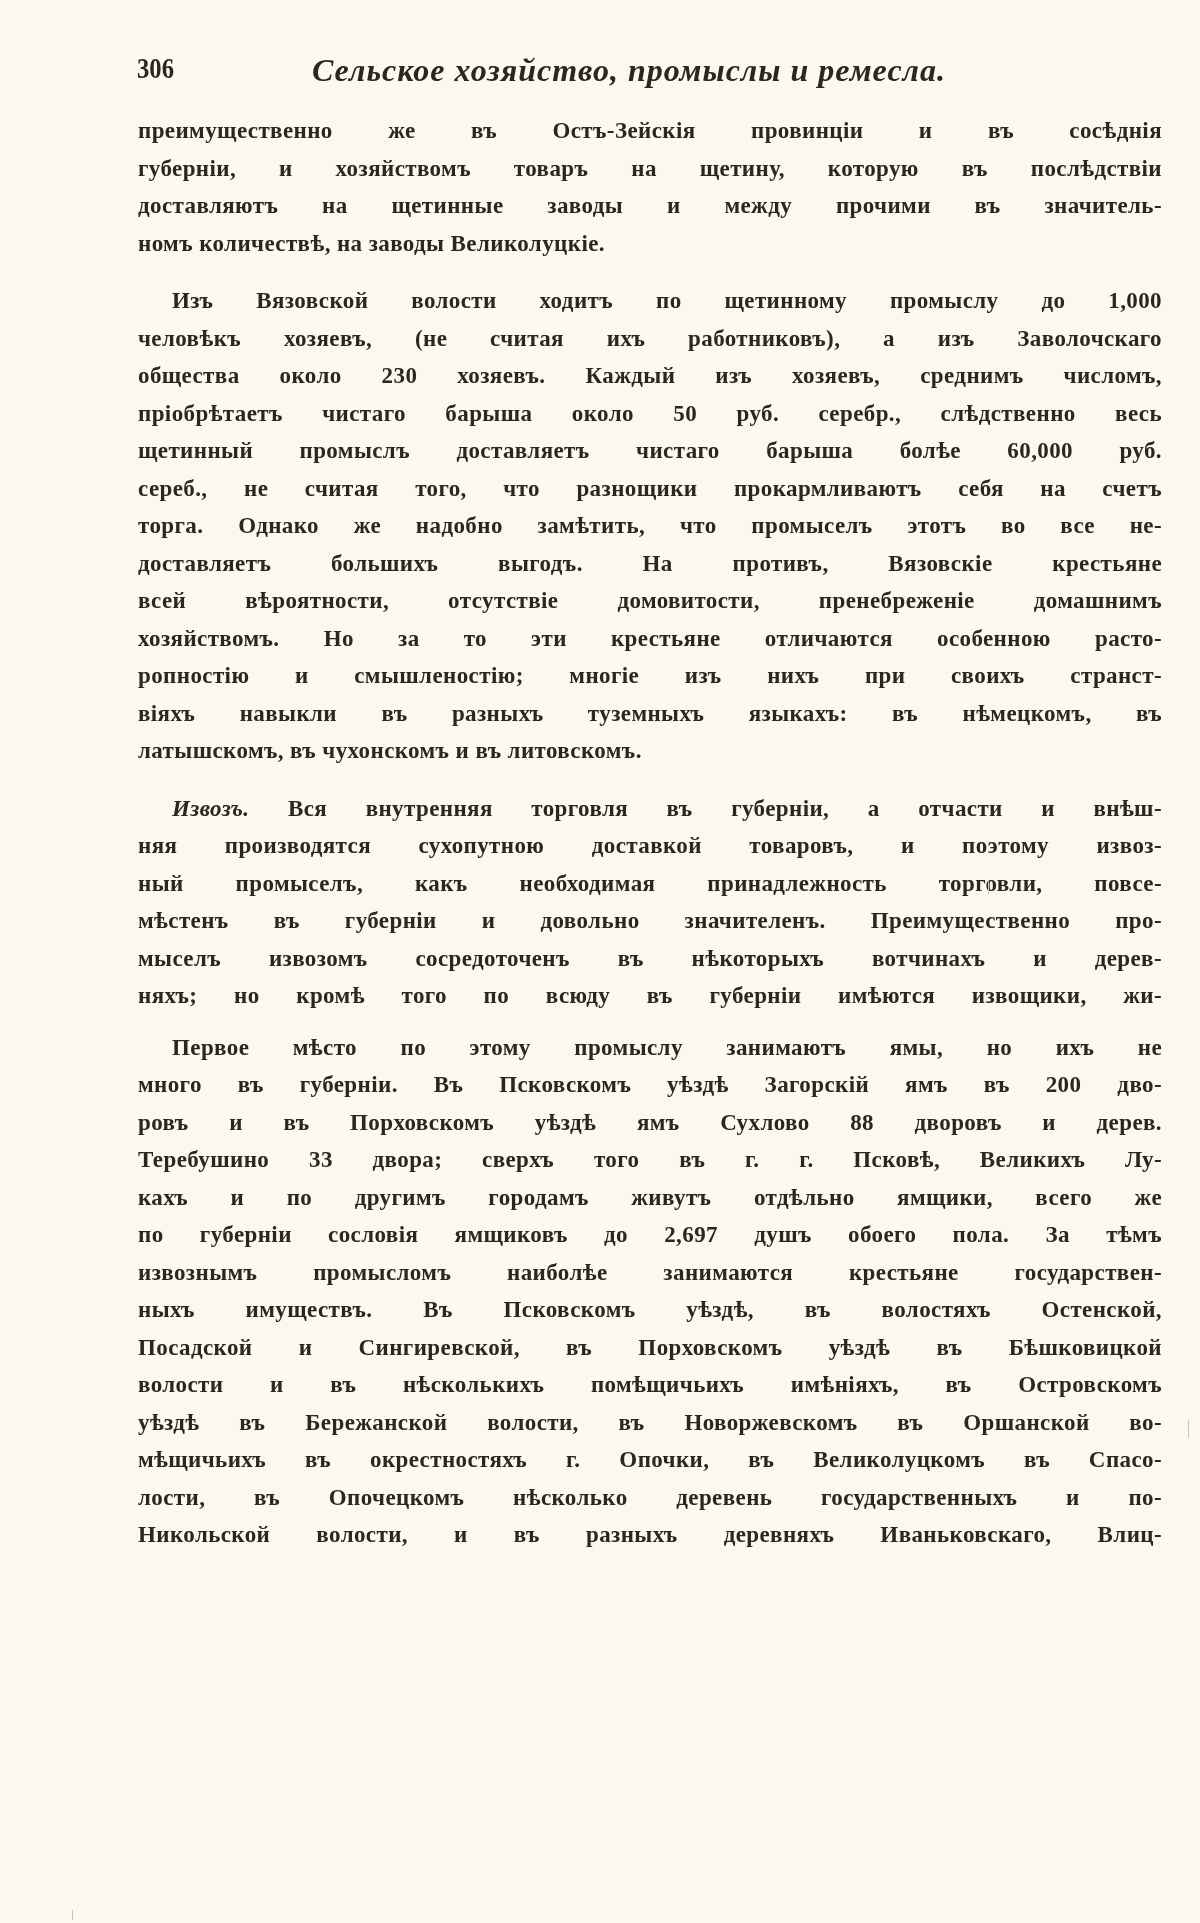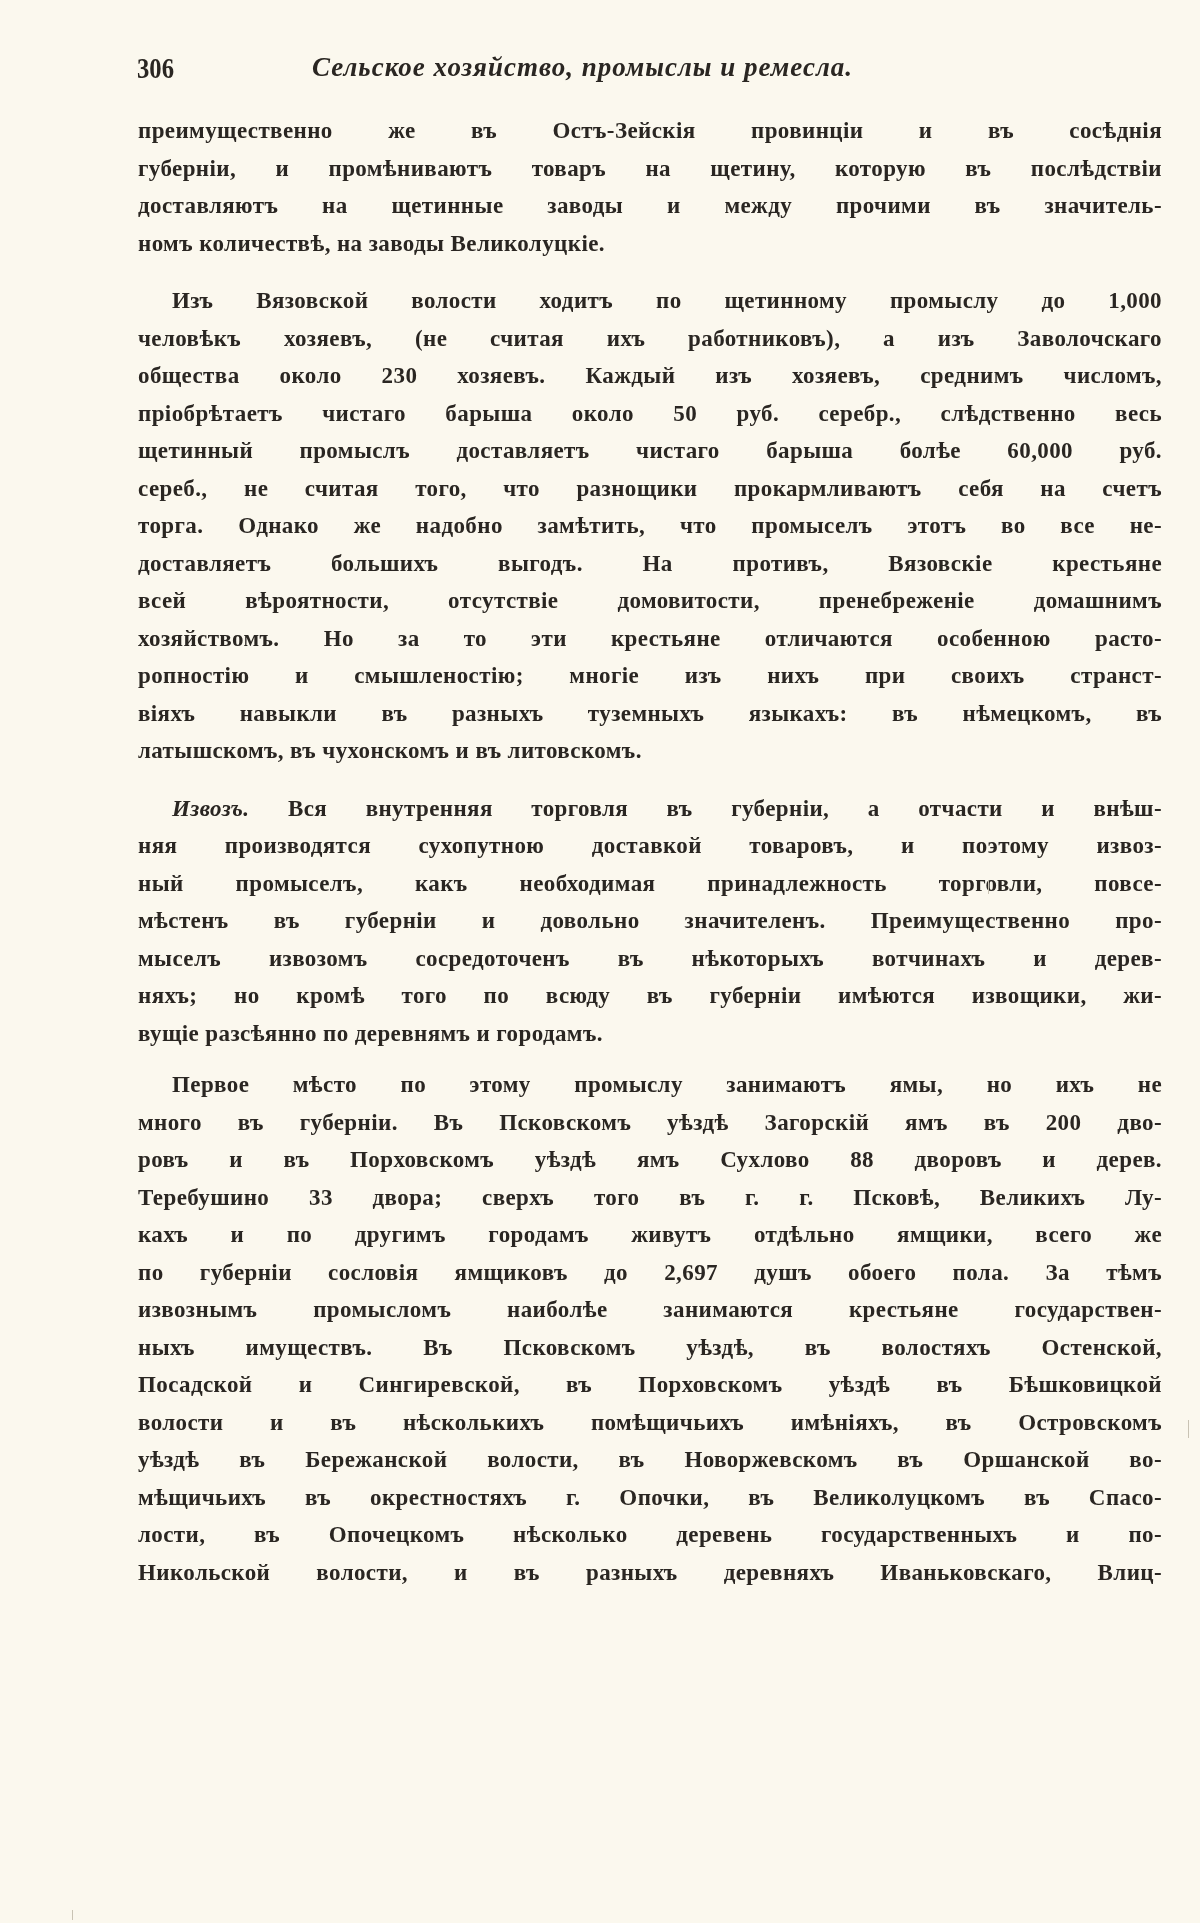--- a/index.html
+++ b/index.html
@@ -14,21 +14,21 @@
   .header {
     position: absolute; top: 52px; left: 137px; width: 1000px; height: 40px;
   }
   .page-number {
     position: absolute; left: 0; top: 0;
     font-size: 29px; font-weight: bold; letter-spacing: 0px;
     transform: scaleX(0.85); transform-origin: left;
   }
   .running-title {
     position: absolute; left: 175px; top: 0;
-    font-size: 27px; font-style: italic; font-weight: bold;
+    font-size: 32px; font-style: italic; font-weight: bold;
     letter-spacing: 1px;
   }
   .body-text {
     position: absolute; left: 138px; top: 112px; width: 1024px;
   }
   .para { margin: 0 0 14px 0; }
   .line {
     display: block; height: 37.5px; line-height: 37.5px;
     font-size: 23px; font-weight: bold;
     text-align: justify; text-align-last: justify;
@@ -45,21 +45,21 @@
 <div class="page">
   <div class="header">
     <span class="page-number">306</span>
     <span class="running-title">Сельское хозяйство, промыслы и ремесла.</span>
   </div>
 
   <div class="body-text">
 
     <div class="para" style="margin-bottom:20px;">
       <span class="line">преимущественно же въ Остъ-Зейскія провинціи и въ сосѣднія</span>
-      <span class="line">губерніи, и промѣниваютъ товаръ на щетину, которую въ послѣдствіи</span>
+      <span class="line">губерніи, и хозяйствомъ товаръ на щетину, которую въ послѣдствіи</span>
       <span class="line">доставляютъ на щетинные заводы и между прочими въ значитель-</span>
       <span class="line last">номъ количествѣ, на заводы Великолуцкіе.</span>
     </div>
 
     <div class="para" style="margin-bottom:20px;">
       <span class="line" style="padding-left:34px;">Изъ Вязовской волости ходитъ по щетинному промыслу до 1,000</span>
       <span class="line">человѣкъ хозяевъ, (не считая ихъ работниковъ), а изъ Заволочскаго</span>
       <span class="line">общества около 230 хозяевъ. Каждый изъ хозяевъ, среднимъ числомъ,</span>
       <span class="line">пріобрѣтаетъ чистаго барыша около 50 руб. серебр., слѣдственно весь</span>
       <span class="line">щетинный промыслъ доставляетъ чистаго барыша болѣе 60,000 руб.</span>
@@ -73,21 +73,20 @@
       <span class="line last">латышскомъ, въ чухонскомъ и въ литовскомъ.</span>
     </div>
 
     <div class="para" style="">
       <span class="line" style="padding-left:34px;"><span class="italic-lead">Извозъ.</span><span> Вся внутренняя торговля въ губерніи, а отчасти и внѣш-</span></span>
       <span class="line">няя производятся сухопутною доставкой товаровъ, и поэтому извоз-</span>
       <span class="line">ный промыселъ, какъ необходимая принадлежность торговли, повсе-</span>
       <span class="line">мѣстенъ въ губерніи и довольно значителенъ. Преимущественно про-</span>
       <span class="line">мыселъ извозомъ сосредоточенъ въ нѣкоторыхъ вотчинахъ и дерев-</span>
       <span class="line">няхъ; но кромѣ того по всюду въ губерніи имѣются извощики, жи-</span>
-      <span class="line last">вущіе разсѣянно по деревнямъ и городамъ.</span>
     </div>
 
     <div class="para">
       <span class="line" style="padding-left:34px;">Первое мѣсто по этому промыслу занимаютъ ямы, но ихъ не</span>
       <span class="line">много въ губерніи. Въ Псковскомъ уѣздѣ Загорскій ямъ въ 200 дво-</span>
       <span class="line">ровъ и въ Порховскомъ уѣздѣ ямъ Сухлово 88 дворовъ и дерев.</span>
       <span class="line">Теребушино 33 двора; сверхъ того въ г. г. Псковѣ, Великихъ Лу-</span>
       <span class="line">кахъ и по другимъ городамъ живутъ отдѣльно ямщики, всего же</span>
       <span class="line">по губерніи сословія ямщиковъ до 2,697 душъ обоего пола. За тѣмъ</span>
       <span class="line">извознымъ промысломъ наиболѣе занимаются крестьяне государствен-</span>

